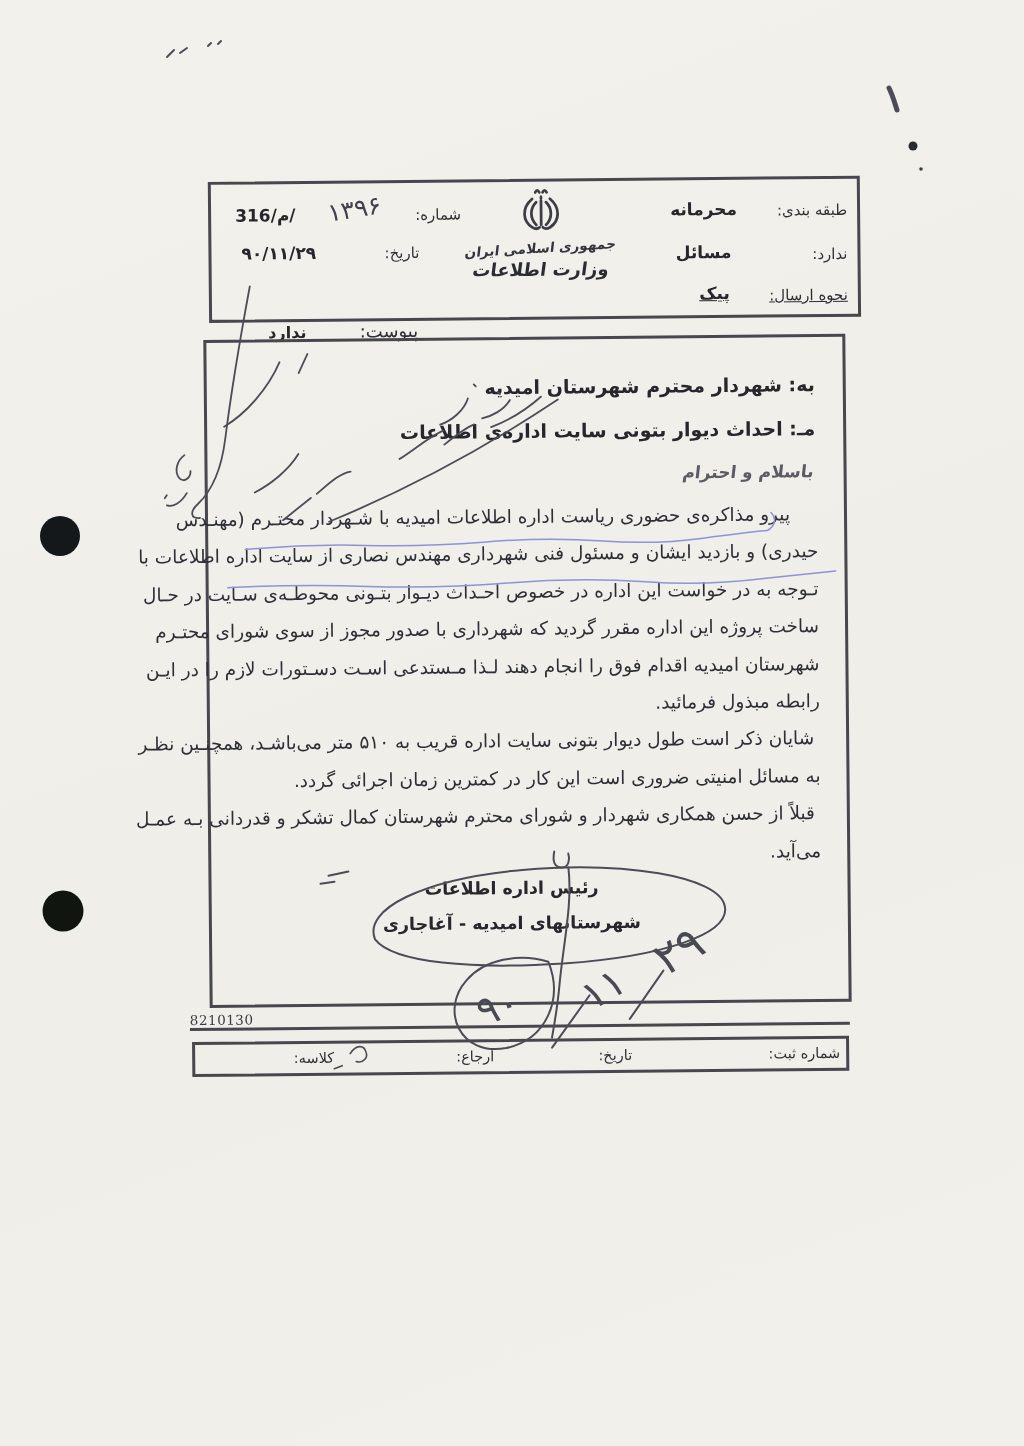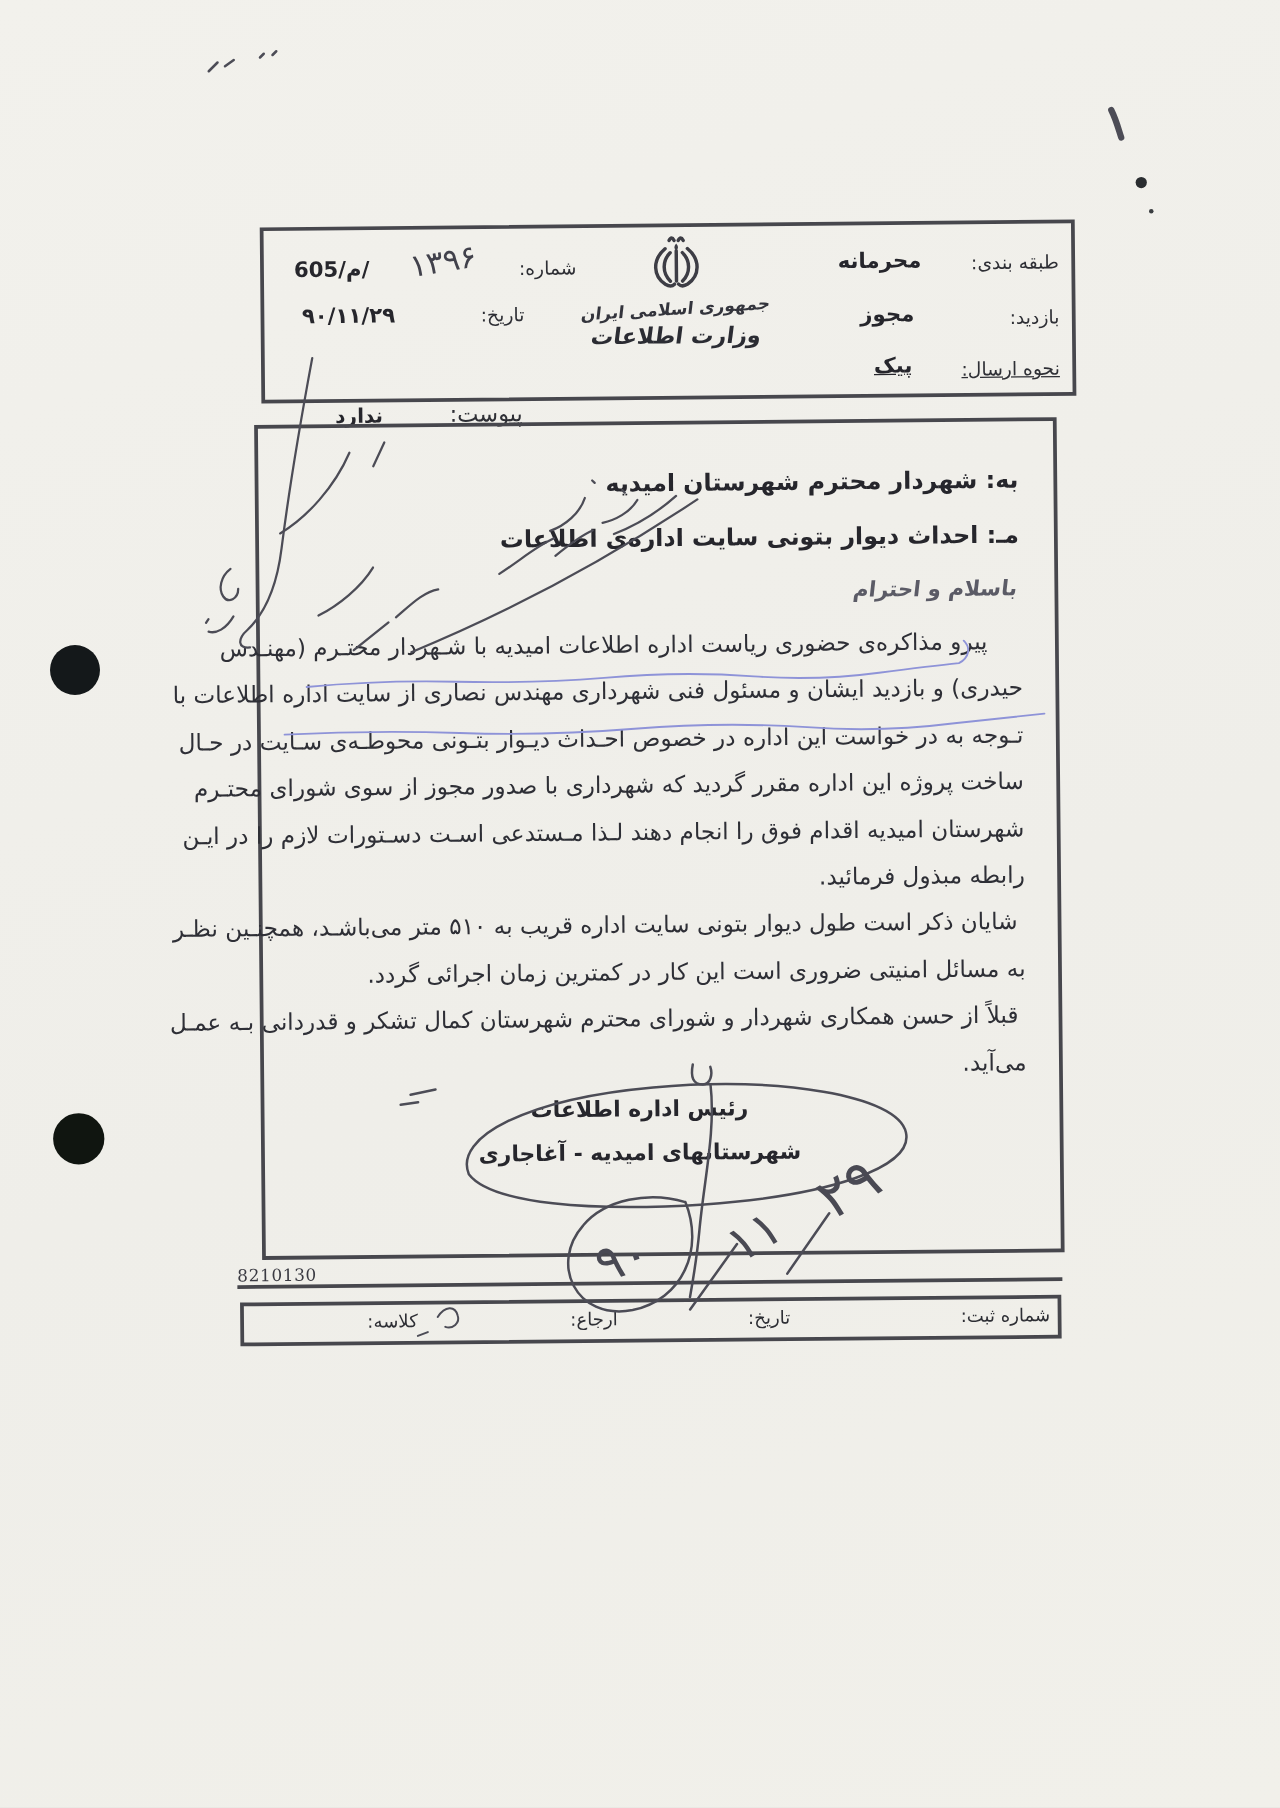--- a/index.html
+++ b/index.html
@@ -94,22 +94,22 @@
 <body>
 
 <div class="sheet">
   <div class="skew">
 
     <div class="header-box">
 
       <span class="hb-label" style="right:10px;top:22px;">طبقه بندی:</span>
       <span class="hb-value" style="right:120px;top:19px;">محرمانه</span>
 
-      <span class="hb-label" style="right:10px;top:66px;">بازدید:</span>
-      <span class="hb-value" style="right:126px;top:62px;">مجوز</span>
+      <span class="hb-label" style="right:10px;top:66px;">ندارد:</span>
+      <span class="hb-value" style="right:126px;top:62px;">مسائل</span>
 
       <span class="hb-label" style="right:10px;top:107px;text-decoration:underline;">نحوه ارسال:</span>
       <span class="hb-value" style="right:128px;top:103px;text-decoration:underline;">پیک</span>
 
       <div class="emblem-col">
         <svg width="56" height="52" viewBox="0 0 64 64">
           <g stroke="#3d3d45" fill="none" stroke-width="3.4" stroke-linecap="round">
             <path d="M25 7 q2.5 -5 5 0 M34 7 q2.5 -5 5 0"></path>
             <path d="M32 17 V 47"></path>
             <path d="M26 19 C18 27 18 39 26 47"></path>
@@ -119,21 +119,21 @@
           </g>
           <path d="M32 10 c-2.4 2.6 -2.4 5 0 7 c2.4 -2 2.4 -4.4 0 -7 Z" fill="#3d3d45"></path>
         </svg>
         <div class="republic">جمهوری اسلامی ایران</div>
         <div class="ministry">وزارت اطلاعات</div>
       </div>
 
       <div class="meta-row" style="left:24px;top:14px;width:226px;">
         <span class="meta-label">شماره:</span>
         <span class="hand-number">۱۳۹۶</span>
-        <span class="meta-value">/م/605</span>
+        <span class="meta-value">/م/316</span>
       </div>
       <div class="meta-row" style="left:30px;top:59px;width:178px;">
         <span class="meta-label">تاریخ:</span>
         <span class="meta-value">۹۰/۱۱/۲۹</span>
       </div>
       <div class="meta-row" style="left:56px;top:101px;width:150px;">
         <span class="meta-label" style="font-size:18px;">پیوست:</span>
         <span class="meta-value" style="font-size:16px;margin-top:38px;">ندارد</span>
       </div>
     </div>

